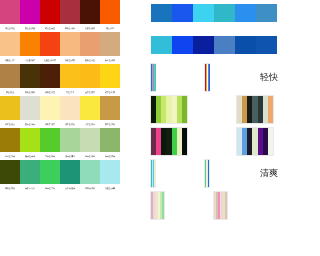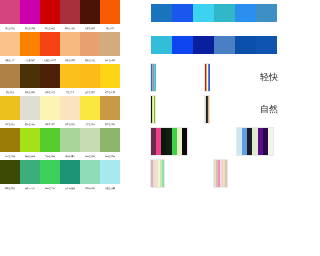--- a/index.html
+++ b/index.html
@@ -329,21 +329,20 @@
         </div>
         <div class="pal-block">
           <span class="pal-stripe" style="background: rgb(226, 220, 200);"></span>
           <span class="pal-stripe" style="background: rgb(200, 154, 74);"></span>
           <span class="pal-stripe" style="background: rgb(26, 26, 26);"></span>
           <span class="pal-stripe" style="background: rgb(74, 96, 96);"></span>
           <span class="pal-stripe" style="background: rgb(42, 56, 56);"></span>
           <span class="pal-stripe" style="background: rgb(216, 224, 208);"></span>
           <span class="pal-stripe" style="background: rgb(240, 168, 104);"></span>
         </div>
-        <div class="pal-label">自然</div>
       </div>
       <div class="pal-row">
         <div class="pal-block">
           <span class="pal-stripe" style="background: rgb(106, 42, 74);"></span>
           <span class="pal-stripe" style="background: rgb(240, 64, 138);"></span>
           <span class="pal-stripe" style="background: rgb(10, 26, 10);"></span>
           <span class="pal-stripe" style="background: rgb(20, 31, 20);"></span>
           <span class="pal-stripe" style="background: rgb(63, 208, 74);"></span>
           <span class="pal-stripe" style="background: rgb(232, 242, 192);"></span>
           <span class="pal-stripe" style="background: rgb(10, 10, 10);"></span>
@@ -353,20 +352,41 @@
           <span class="pal-stripe" style="background: rgb(95, 159, 224);"></span>
           <span class="pal-stripe" style="background: rgb(26, 26, 40);"></span>
           <span class="pal-stripe" style="background: rgb(223, 232, 200);"></span>
           <span class="pal-stripe" style="background: rgb(90, 15, 138);"></span>
           <span class="pal-stripe" style="background: rgb(42, 10, 74);"></span>
           <span class="pal-stripe" style="background: rgb(240, 245, 232);"></span>
         </div>
       </div>
       <div class="pal-row">
         <div class="pal-block">
+          <span class="pal-stripe" style="background: rgb(63, 184, 192);"></span>
+          <span class="pal-stripe" style="background: rgb(42, 159, 216);"></span>
+          <span class="pal-stripe" style="background: rgb(192, 232, 236);"></span>
+          <span class="pal-stripe" style="background: rgb(255, 255, 255);"></span>
+          <span class="pal-stripe" style="background: rgb(63, 208, 232);"></span>
+          <span class="pal-stripe" style="background: rgb(232, 240, 138);"></span>
+          <span class="pal-stripe" style="background: rgb(240, 245, 200);"></span>
+        </div>
+        <div class="pal-block">
+          <span class="pal-stripe" style="background: rgb(79, 208, 138);"></span>
+          <span class="pal-stripe" style="background: rgb(168, 232, 192);"></span>
+          <span class="pal-stripe" style="background: rgb(240, 245, 232);"></span>
+          <span class="pal-stripe" style="background: rgb(255, 255, 255);"></span>
+          <span class="pal-stripe" style="background: rgb(232, 240, 216);"></span>
+          <span class="pal-stripe" style="background: rgb(90, 232, 122);"></span>
+          <span class="pal-stripe" style="background: rgb(26, 111, 224);"></span>
+        </div>
+        <div class="pal-label">清爽</div>
+      </div>
+      <div class="pal-row">
+        <div class="pal-block">
           <span class="pal-stripe" style="background: rgb(216, 176, 204);"></span>
           <span class="pal-stripe" style="background: rgb(240, 216, 200);"></span>
           <span class="pal-stripe" style="background: rgb(245, 224, 208);"></span>
           <span class="pal-stripe" style="background: rgb(232, 232, 208);"></span>
           <span class="pal-stripe" style="background: rgb(240, 245, 216);"></span>
           <span class="pal-stripe" style="background: rgb(200, 232, 176);"></span>
           <span class="pal-stripe" style="background: rgb(143, 224, 160);"></span>
         </div>
         <div class="pal-block">
           <span class="pal-stripe" style="background: rgb(232, 220, 208);"></span>

